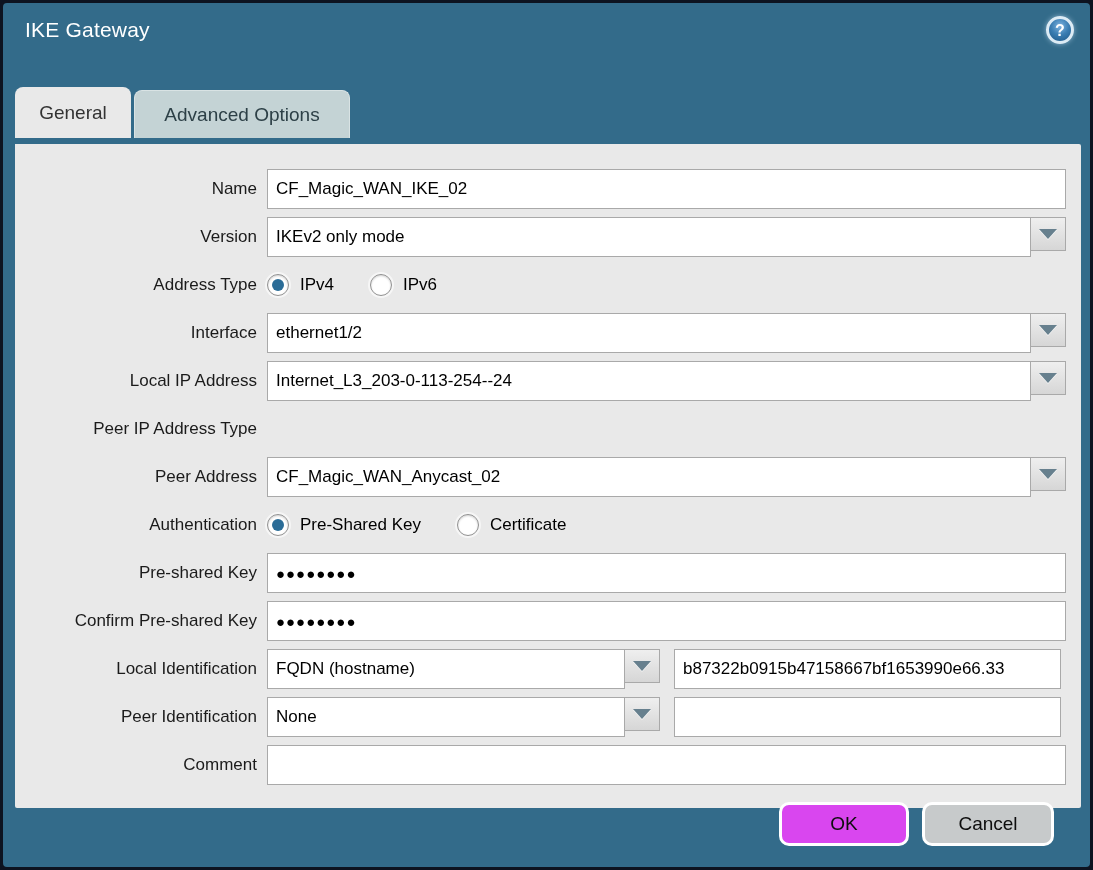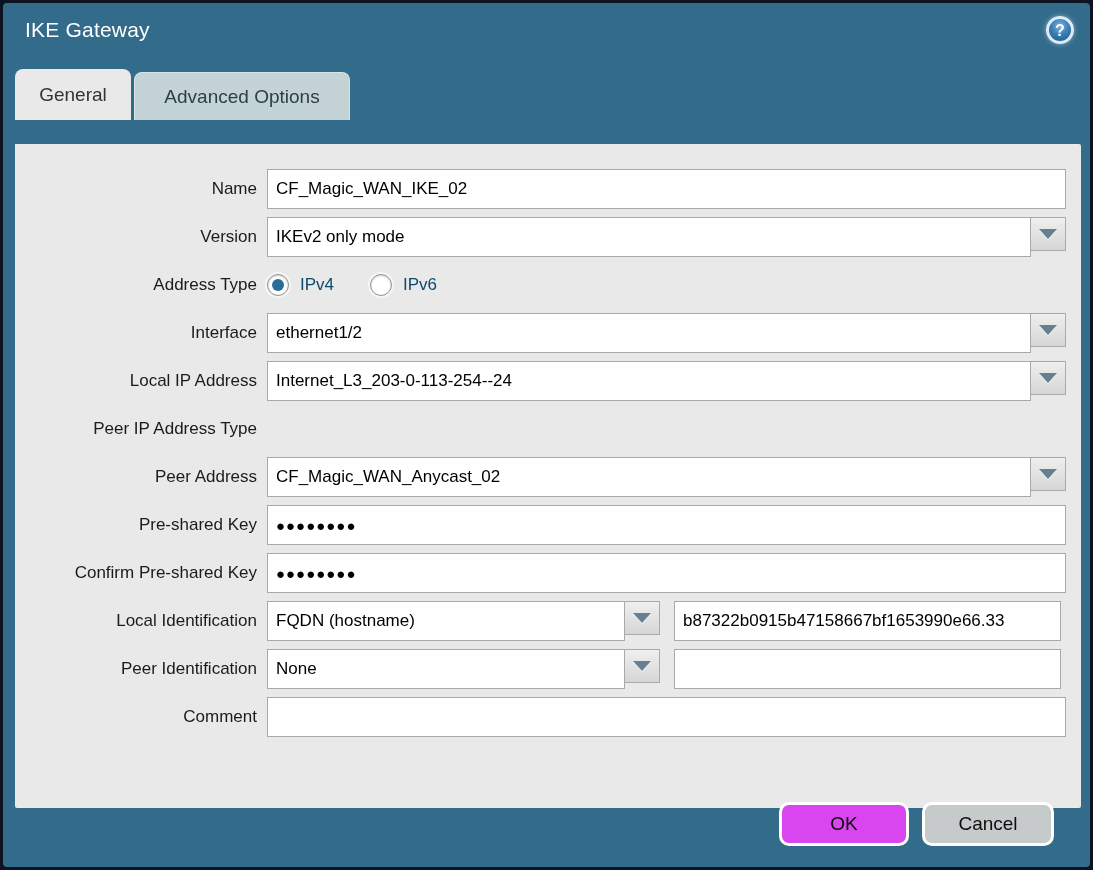--- a/index.html
+++ b/index.html
@@ -24,21 +24,21 @@
     position:absolute; right:16px; top:13px;
     width:28px; height:28px; border-radius:50%;
     box-sizing:border-box;
     background:radial-gradient(circle at 50% 32%, #7db3e0 0%, #3a7db2 48%, #1d5787 100%);
     border:3px solid #dcebf5;
     box-shadow:0 0 5px rgba(210,235,255,.55);
     color:#fff; font-weight:bold; font-size:16px;
     text-align:center; line-height:23px; cursor:pointer;
   }
   
-  .tabs { position:absolute; left:12px; top:66px; display:flex; align-items:flex-end; z-index:2; }
+  .tabs { position:absolute; left:12px; top:84px; display:flex; align-items:flex-end; z-index:2; }
   .tab {
     border-radius:8px 8px 0 0; font-size:19px;
     display:flex; align-items:center; justify-content:center;
     cursor:pointer; box-sizing:border-box;
   }
   .tab.active { background:#e9e9e9; width:116px; height:51px; color:#333333; }
   .tab.inactive {
     background:#c4d3d5; width:216px; height:48px; margin-left:3px;
     color:#2d4047; border:1px solid #d9e3e4; border-bottom:none;text-align:right;
   }
@@ -81,21 +81,21 @@
   .radio {
     width:22px; height:22px; border-radius:50%; box-sizing:border-box;
     background:#fff; border:1px solid #919191; position:relative;
     box-shadow:0 0 0 2px rgba(255,255,255,.6), inset 0 1px 2px rgba(0,0,0,.18);
     cursor:pointer; flex:0 0 22px;
   }
   .radio.sel::after {
     content:""; position:absolute; left:4px; top:4px;
     width:12px; height:12px; border-radius:50%; background:#2a6c97;
   }
-  .rlabel { font-size:17px; color:#0c4a6e; margin-left:11px; margin-right:36px; cursor:default; }
+  .rlabel { font-size:17px; color:#000000; margin-left:11px; margin-right:36px; cursor:default; }
   
   .footer { position:absolute; right:36px; top:799px; display:flex; gap:13px; z-index:2; }
   .btn {
     height:44px; box-sizing:border-box; border-radius:10px;
     border:3px solid #ffffff; font-size:19px; color:#0d0d0d;
     display:flex; align-items:center; justify-content:center; cursor:pointer;
   }
   .btn.ok { width:130px; background:#d946ef; }
   .btn.cancel { width:132px; background:#c7cacb; }
 </style>
@@ -176,20 +176,29 @@
       <div class="ctl">
         <div class="combo">
           <input class="txt" type="text" value="CF_Magic_WAN_Anycast_02" style="">
           <div class="ddbtn">
             <span class="ddarrow"></span>
           </div>
         </div>
       </div>
     </div>
 
+    <div class="row">
+      <div class="lbl">Authentication</div>
+      <div class="ctl">
+        <span class="radio sel"></span>
+        <span class="rlabel">Pre-Shared Key</span>
+        <span class="radio"></span>
+        <span class="rlabel">Certificate</span>
+      </div>
+    </div>
 
     <div class="row">
       <div class="lbl">Pre-shared Key</div>
       <div class="ctl">
         <input class="txt pwd" type="text" value="●●●●●●●●" style="">
       </div>
     </div>
 
     <div class="row">
       <div class="lbl">Confirm Pre-shared Key</div>

